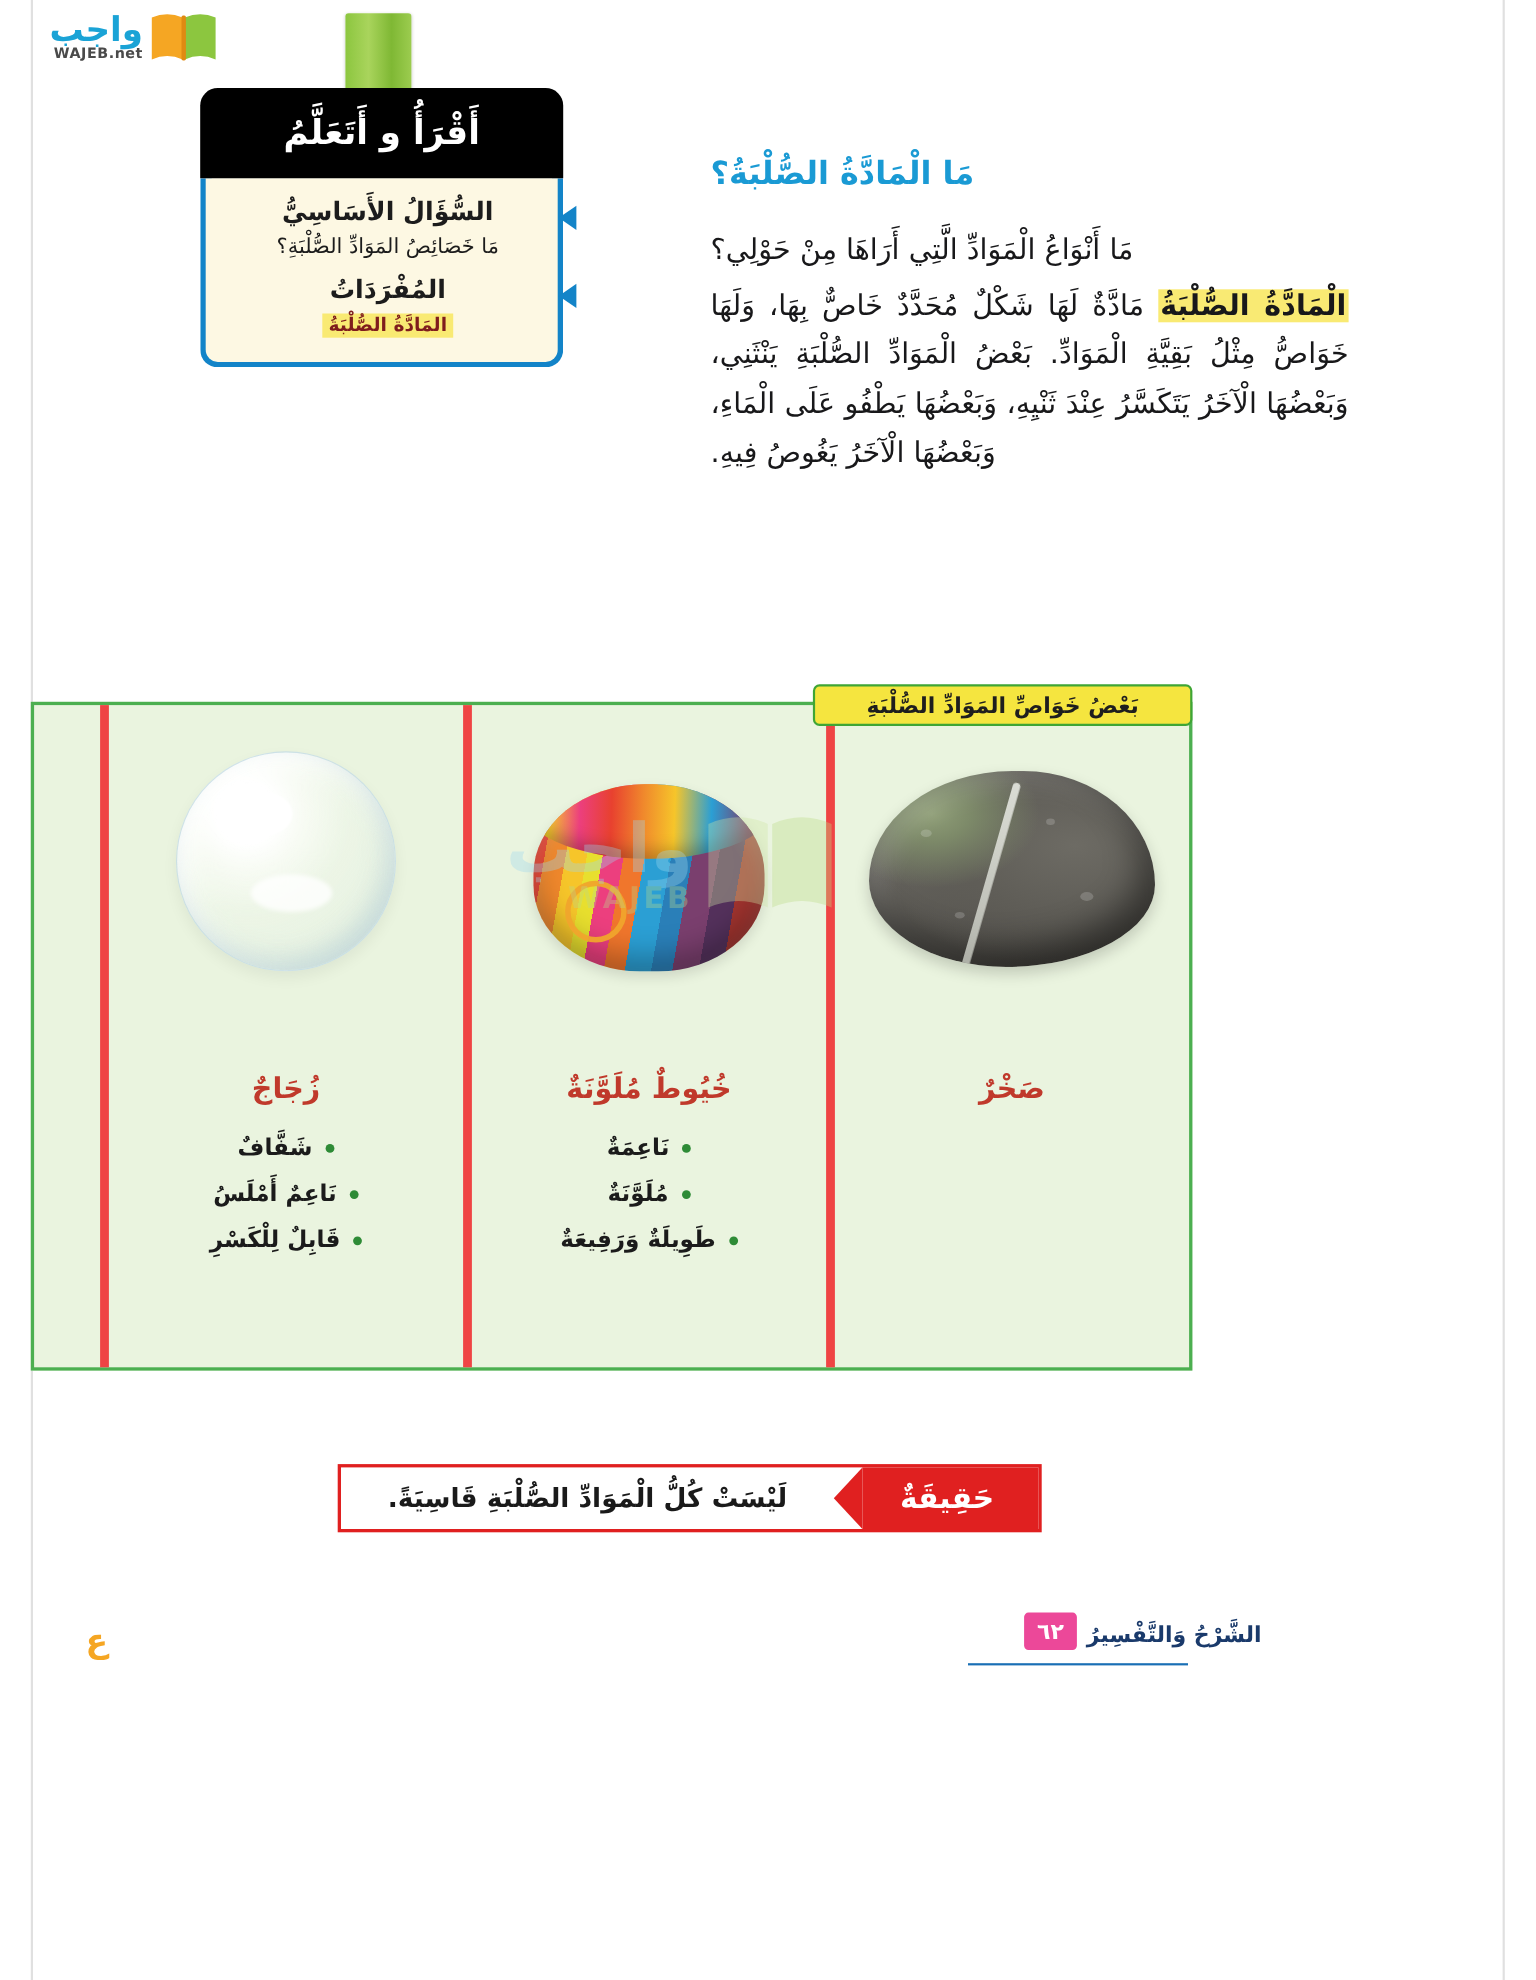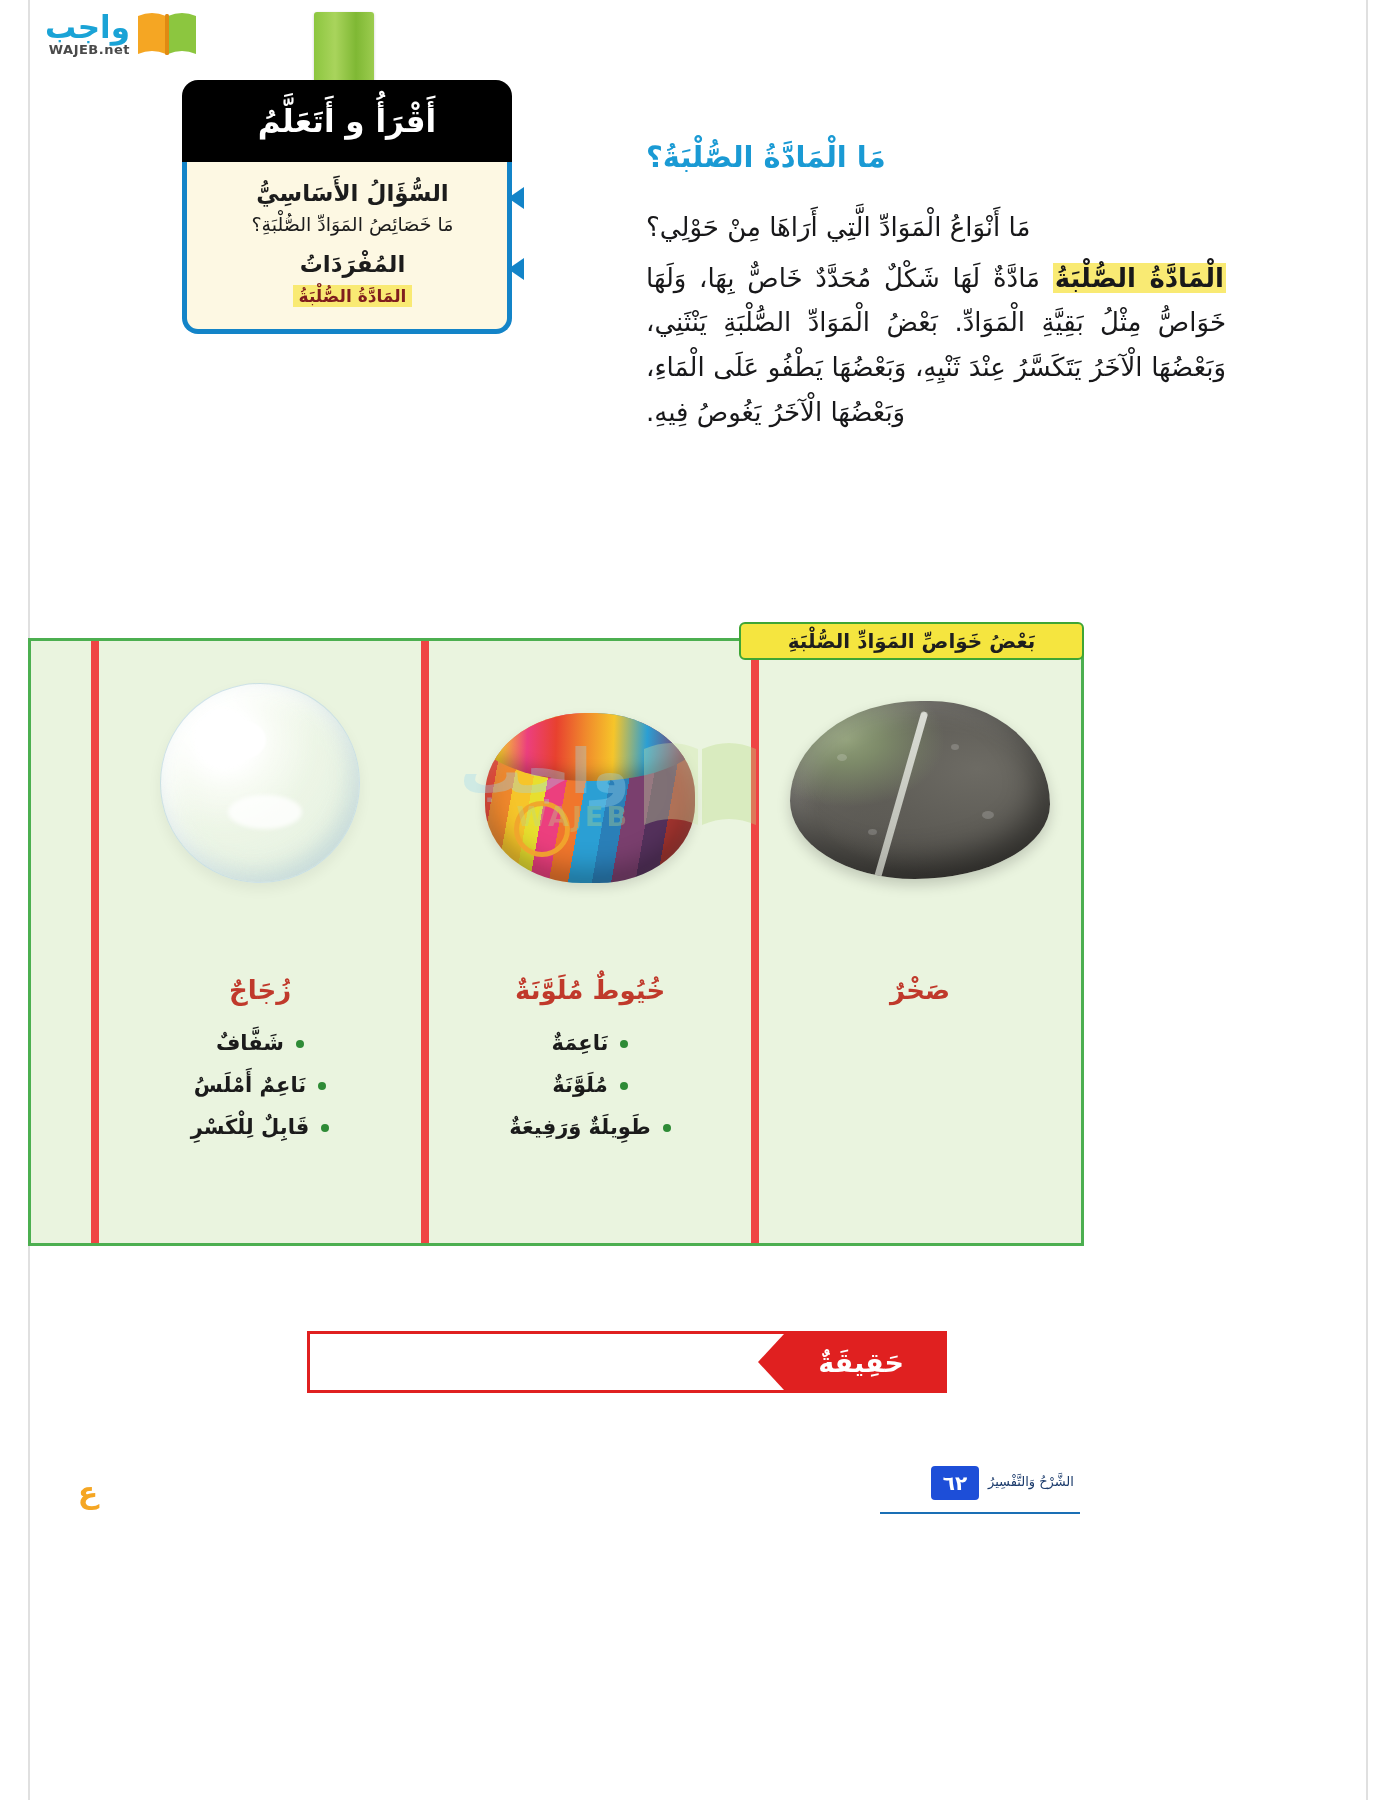--- a/index.html
+++ b/index.html
@@ -203,26 +203,26 @@
     border-right:26px solid #e02020;
   }
   .fact-text {
     flex:1; display:flex; align-items:center; justify-content:center;
     font-size:24px; font-weight:bold; color:#1a1a1a; direction:rtl; padding-right:26px;
   }
 
   
   .footer-rule { position:absolute; left:880px; top:1512px; width:200px; height:2px; background:#1a6fb5; }
   .footer-label {
-    position:absolute; left:988px; top:1474px; font-size:13px; font-weight:normal;
+    position:absolute; left:988px; top:1474px; font-size:20px; font-weight:bold;
     color:#1a3a6b; direction:rtl;
   }
   .footer-num {
     position:absolute; left:931px; top:1466px; width:48px; height:34px;
-    background:#1d4ed8; color:#fff; border-radius:4px; font-size:20px; font-weight:bold;
+    background:#ec4899; color:#fff; border-radius:4px; font-size:20px; font-weight:bold;
     display:flex; align-items:center; justify-content:center;
   }
   .footer-icon {
     position:absolute; left:70px; top:1470px; width:36px; height:44px;
     display:flex; align-items:center; justify-content:center;
     font-size:30px; font-weight:bold; color:#f5a623;
   }
 </style>
 </head>
 <body>
@@ -318,20 +318,21 @@
         <li><span class="bullet"></span><span>نَاعِمٌ أَمْلَسُ</span></li>
         <li><span class="bullet"></span><span>قَابِلٌ لِلْكَسْرِ</span></li>
       </ul>
     </div>
 
     <div class="tbl-col narrow"></div>
   </div>
 
   <div class="fact">
     <div class="fact-tag">حَقِيقَةٌ</div>
+    <div class="fact-text">لَيْسَتْ كُلُّ الْمَوَادِّ الصُّلْبَةِ قَاسِيَةً.</div>
   </div>
 
   <div class="footer-rule"></div>
   <div class="footer-label">الشَّرْحُ وَالتَّفْسِيرُ</div>
   <div class="footer-num">٦٢</div>
   <div class="footer-icon">ع</div>
 
 </div>
 
 </body></html>

